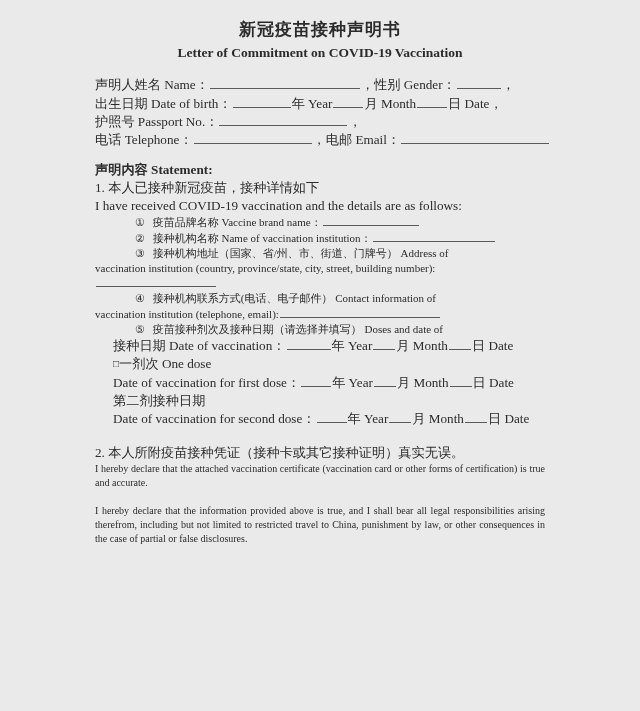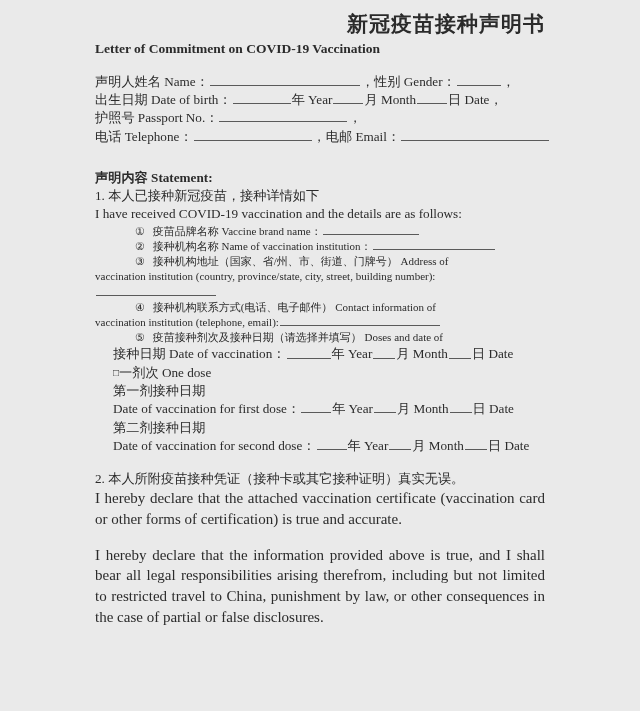--- a/index.html
+++ b/index.html
@@ -15,48 +15,48 @@
     overflow: hidden;
   }
   .page {
     position: relative;
     width: 640px;
     height: 711px;
     box-sizing: border-box;
     padding: 10px 95px 0 95px;
   }
   .title-cn {
-    text-align: right;
-    font-size: 21px;
+    text-align: center;
+    font-size: 17px;
     font-weight: bold;
     letter-spacing: 1px;
-    margin: 0 0 2px 0;
+    margin: 9px 0 2px 0;
     line-height: 1.35;
   }
   .title-en {
+    text-align: center;
     font-size: 13.5px;
     font-weight: bold;
     margin: 0 0 14px 0;
     line-height: 1.35;
   }
   .line {
     font-size: 13.2px;
     line-height: 1.38;
     white-space: nowrap;
   }
   .para {
-    font-size: 15px;
+    font-size: 10px;
     line-height: 1.38;
     text-align: justify;
     text-justify: inter-word;
     margin: 0;
   }
   .bold {
     font-weight: bold;
-    margin-top: 12px;
   }
   .gap-md { height: 11px; }
   .gap-lg { height: 15px; }
 
   
   .blank {
     display: inline-block;
     border-bottom: 1px solid #5a5a5a;
     vertical-align: baseline;
     height: 0.92em;
@@ -163,21 +163,20 @@
 
   <div class="line indent-2">
     <span>接种日期 Date of vaccination：</span><span class="blank b-s"></span><span>年 Year</span><span class="blank b-xxs"></span><span>月 Month</span><span class="blank b-xxs"></span><span>日 Date</span>
   </div>
 
   <div class="line indent-2">
     <span class="checkbox-glyph">□</span><span>一剂次 One dose</span>
   </div>
 
 
-  <div class="line indent-2">第一剂接种日期</div>
 
   <div class="line indent-2">
     <span>Date of vaccination for first dose：</span><span class="blank b-xs"></span><span>年 Year</span><span class="blank b-xxs"></span><span>月 Month</span><span class="blank b-xxs"></span><span>日 Date</span>
   </div>
 
   <div class="line indent-2">第二剂接种日期</div>
 
   <div class="line indent-2">
     <span>Date of vaccination for second dose：</span><span class="blank b-xs"></span><span>年 Year</span><span class="blank b-xxs"></span><span>月 Month</span><span class="blank b-xxs"></span><span>日 Date</span>
   </div>

